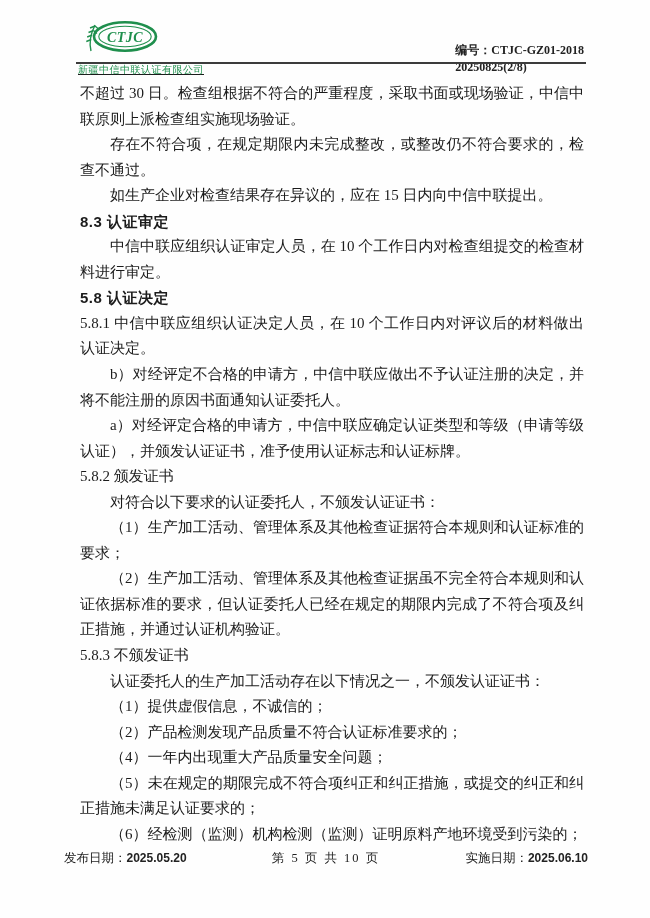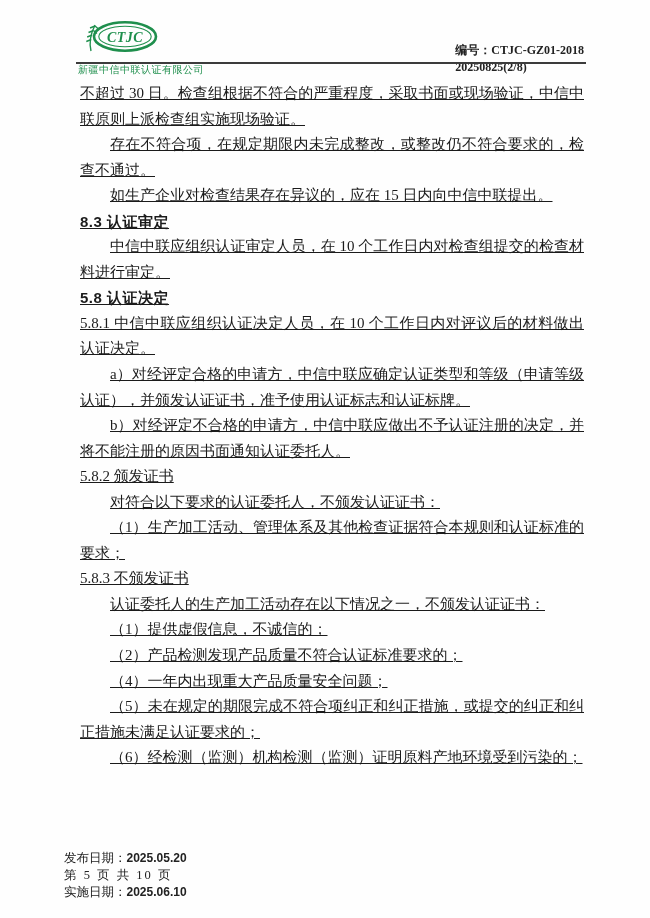--- a/index.html
+++ b/index.html
@@ -7,21 +7,21 @@
     position:relative;
     width:650px;height:918px;
     background:#fefefe;
     margin:0 auto;
     font-family:"Liberation Serif","DejaVu Serif",serif;
     color:#1b1b1b;
     overflow:hidden;
   }
   
   .header{position:absolute;top:0;left:0;right:0;height:64px;}
-  .logo-block{position:absolute;top:20px;left:78px;width:110px;}
+  .logo-block{position:absolute;top:20px;left:78px;width:110px;text-decoration:underline;}
   .logo-svg{display:block;}
   .logo-company{
     display:block;margin-top:9px;
     font-size:10px;letter-spacing:.5px;
     color:#1f8f4d;font-family:"Liberation Sans",sans-serif;
     white-space:nowrap;
   }
   .doc-no-block{
     position:absolute;top:42px;right:66px;
     text-align:left;font-size:12px;font-weight:bold;
@@ -30,32 +30,32 @@
   .header-rule{
     position:absolute;top:62px;left:76px;width:510px;height:2px;
     background:#3c3c3c;
   }
   
   .content{
     position:absolute;top:81px;left:80px;width:504px;
     font-size:15px;line-height:25.55px;
     text-align:justify;
   }
-  .content p{margin:0;padding:0;text-decoration:underline;}
+  .content p{margin:0;padding:0;}
   .p-ind{text-indent:2em;}
   .p-cont{text-indent:0;}
   .h{
     font-family:"Liberation Sans","DejaVu Sans",sans-serif;
     font-weight:bold;text-indent:0;letter-spacing:.5px;
   }
   
   .footer{
     position:absolute;top:850px;left:64px;right:62px;
     display:flex;justify-content:space-between;align-items:baseline;
-    font-size:12.5px;color:#222;flex-direction:column;
+    font-size:12.5px;color:#222;
   }
   .footer .label{font-family:"Liberation Serif",serif;}
   .footer .date{
     font-family:"Liberation Sans","DejaVu Sans",sans-serif;
     font-weight:bold;font-size:12px;
   }
   .footer .page-info{letter-spacing:2px;}
 </style>
 </head>
 <body>
@@ -93,25 +93,26 @@
   </div>
 
   <div class="content">
     <p class="p-cont">不超过 30 日。检查组根据不符合的严重程度，采取书面或现场验证，中信中联原则上派检查组实施现场验证。</p>
     <p class="p-ind">存在不符合项，在规定期限内未完成整改，或整改仍不符合要求的，检查不通过。</p>
     <p class="p-ind">如生产企业对检查结果存在异议的，应在 15 日内向中信中联提出。</p>
     <p class="h">8.3 认证审定</p>
     <p class="p-ind">中信中联应组织认证审定人员，在 10 个工作日内对检查组提交的检查材料进行审定。</p>
     <p class="h">5.8 认证决定</p>
     <p class="p-cont">5.8.1 中信中联应组织认证决定人员，在 10 个工作日内对评议后的材料做出认证决定。</p>
+    <p class="p-ind">b）对经评定不合格的申请方，中信中联应做出不予认证注册的决定，并将不能注册的原因书面通知认证委托人。</p>
     <p class="p-ind">a）对经评定合格的申请方，中信中联应确定认证类型和等级（申请等级认证），并颁发认证证书，准予使用认证标志和认证标牌。</p>
-    <p class="p-ind">b）对经评定不合格的申请方，中信中联应做出不予认证注册的决定，并将不能注册的原因书面通知认证委托人。</p>
     <p class="p-cont">5.8.2 颁发证书</p>
     <p class="p-ind">对符合以下要求的认证委托人，不颁发认证证书：</p>
     <p class="p-ind">（1）生产加工活动、管理体系及其他检查证据符合本规则和认证标准的要求；</p>
+    <p class="p-ind">（2）生产加工活动、管理体系及其他检查证据虽不完全符合本规则和认证依据标准的要求，但认证委托人已经在规定的期限内完成了不符合项及纠正措施，并通过认证机构验证。</p>
     <p class="p-cont">5.8.3 不颁发证书</p>
     <p class="p-ind">认证委托人的生产加工活动存在以下情况之一，不颁发认证证书：</p>
     <p class="p-ind">（1）提供虚假信息，不诚信的；</p>
     <p class="p-ind">（2）产品检测发现产品质量不符合认证标准要求的；</p>
     <p class="p-ind">（4）一年内出现重大产品质量安全问题；</p>
     <p class="p-ind">（5）未在规定的期限完成不符合项纠正和纠正措施，或提交的纠正和纠正措施未满足认证要求的；</p>
     <p class="p-ind">（6）经检测（监测）机构检测（监测）证明原料产地环境受到污染的；</p>
   </div>
 
   <div class="footer">

